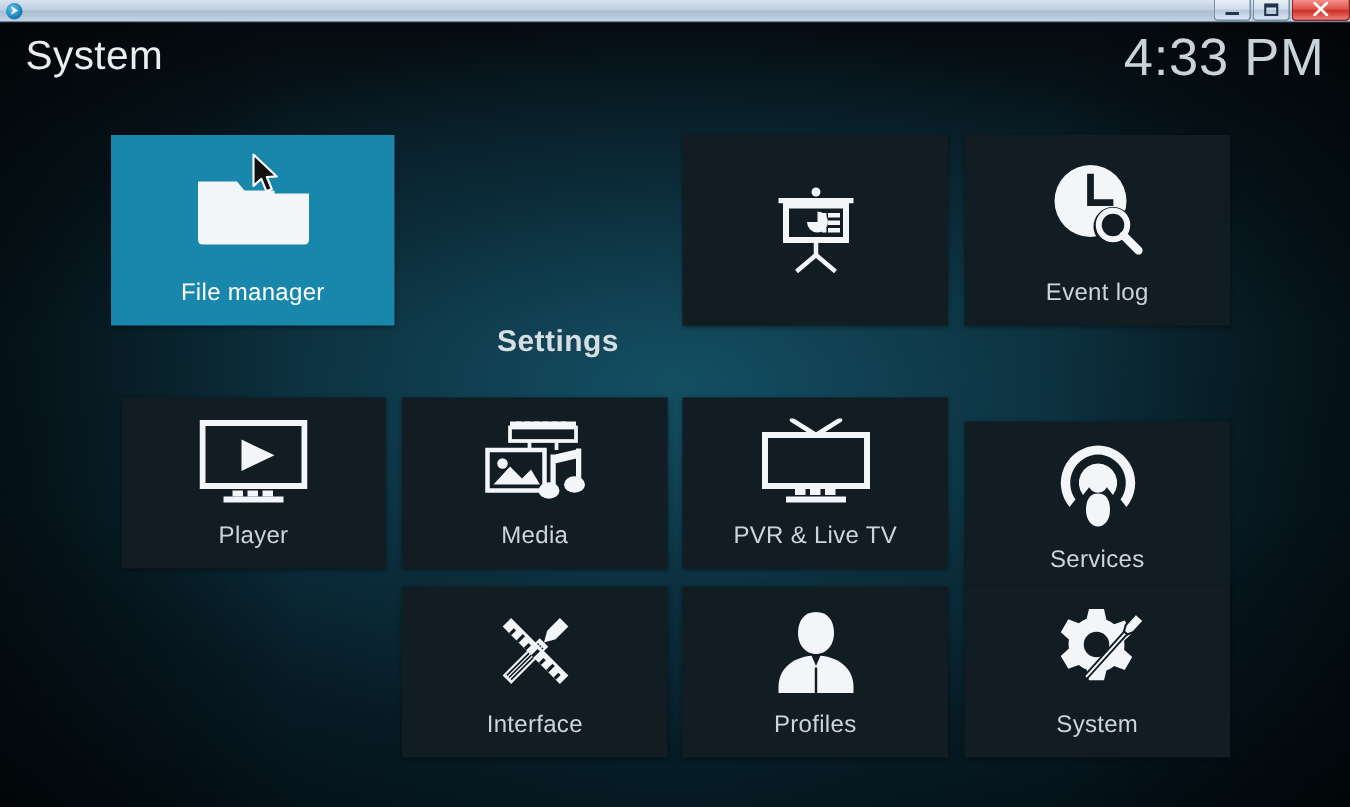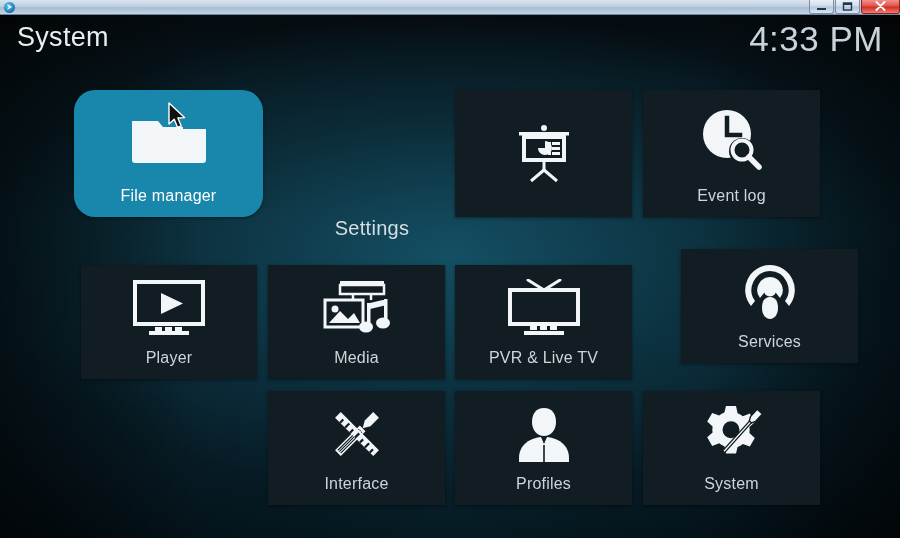--- a/index.html
+++ b/index.html
@@ -84,45 +84,45 @@
     box-shadow:0 1px 3px rgba(0,0,0,.45);
   }
   .tile .ic{
     flex:1; display:flex; align-items:center; justify-content:center;
     width:100%;
   }
   .tile .lbl{
     font-size:16px; font-weight:300; color:#cbd5da;
     letter-spacing:.2px; padding-bottom:13px; line-height:1;
   }
-  .tile.selected{ background:#1987ab;border-radius:21px; }
+  .tile.selected{ background:#1987ab; }
   .tile.selected .lbl{ color:#ffffff; }
   .tile svg{ display:block; fill:#f2f6f8; }
 
   
   #tile-file-manager       { left:74px;  top:75px;  width:189px; height:127px; }
   #tile-add-ons            { left:268px; top:75px;  width:177px; height:127px; }
   #tile-system-information { left:455px; top:75px;  width:177px; height:127px; }
   #tile-event-log          { left:643px; top:75px;  width:177px; height:127px; }
   
   #tile-player      { left:81px;  top:250px; width:176px; height:114px; }
   #tile-media       { left:268px; top:250px; width:177px; height:114px; }
   #tile-pvr         { left:455px; top:250px; width:177px; height:114px; }
-  #tile-services    { left:643px; top:234px; width:177px; height:114px;margin-left:38px; }
+  #tile-services    { left:643px; top:266px; width:177px; height:114px; }
   
   #tile-games     { left:81px;  top:376px; width:176px; height:114px; }
   #tile-interface { left:268px; top:376px; width:177px; height:114px; }
   #tile-profiles  { left:455px; top:376px; width:177px; height:114px; }
   #tile-system    { left:643px; top:376px; width:177px; height:114px; }
 
   
   #settings-label{
     position:absolute; left:0; top:202px; width:724px;
     text-align:center;
-    font-size:20px; font-weight:400; color:#d5dee3;
+    font-size:20px; font-weight:700; color:#d5dee3;
     letter-spacing:.3px;
     padding-left:20px;
   }
 
   
   #cursor{
     position:absolute; left:168px; top:87px; width:22px; height:30px;
     pointer-events:none; z-index:40;
   }
 </style>

